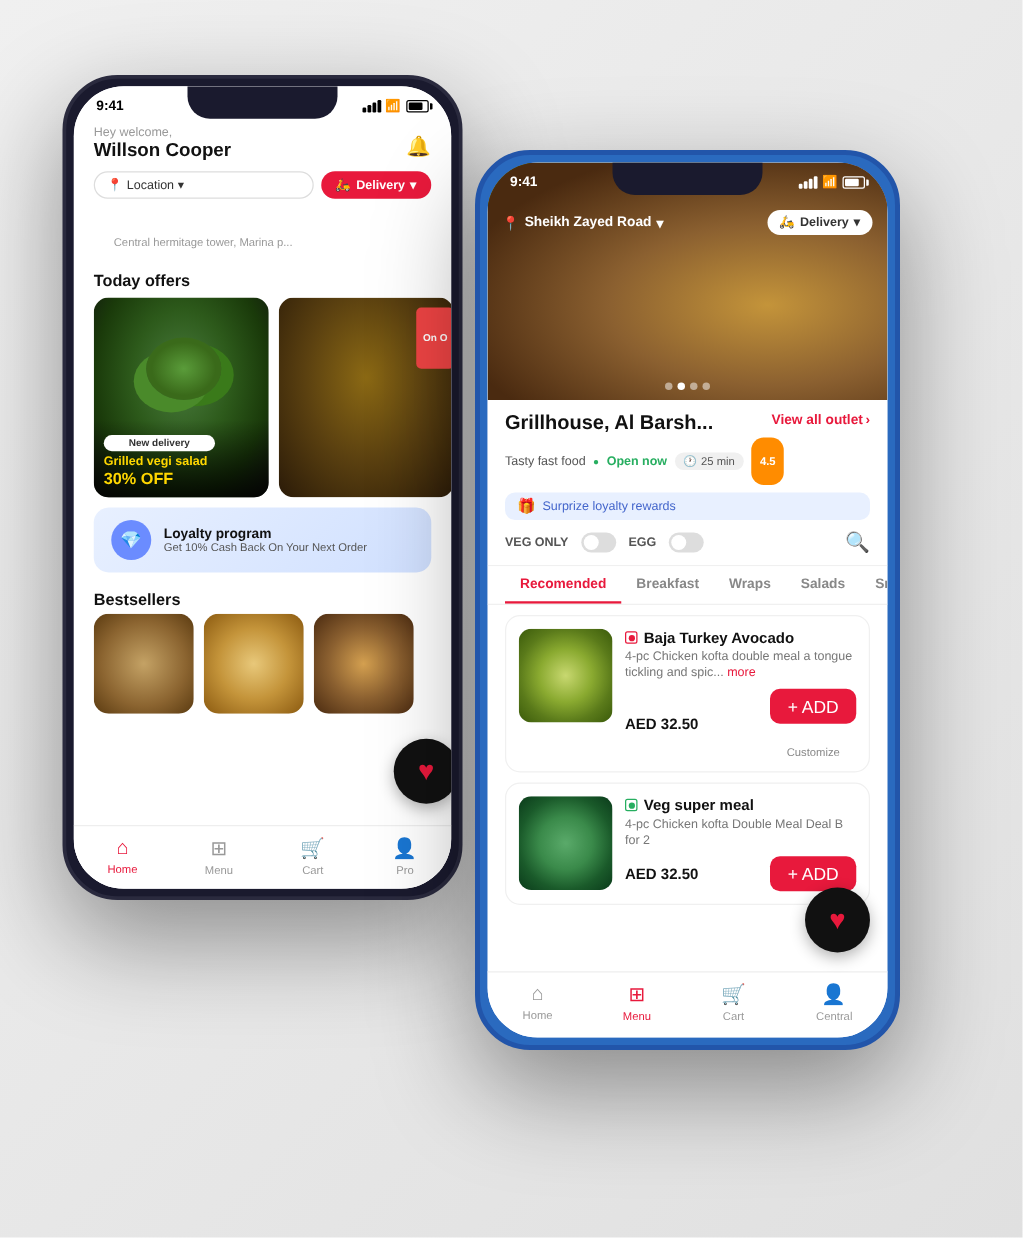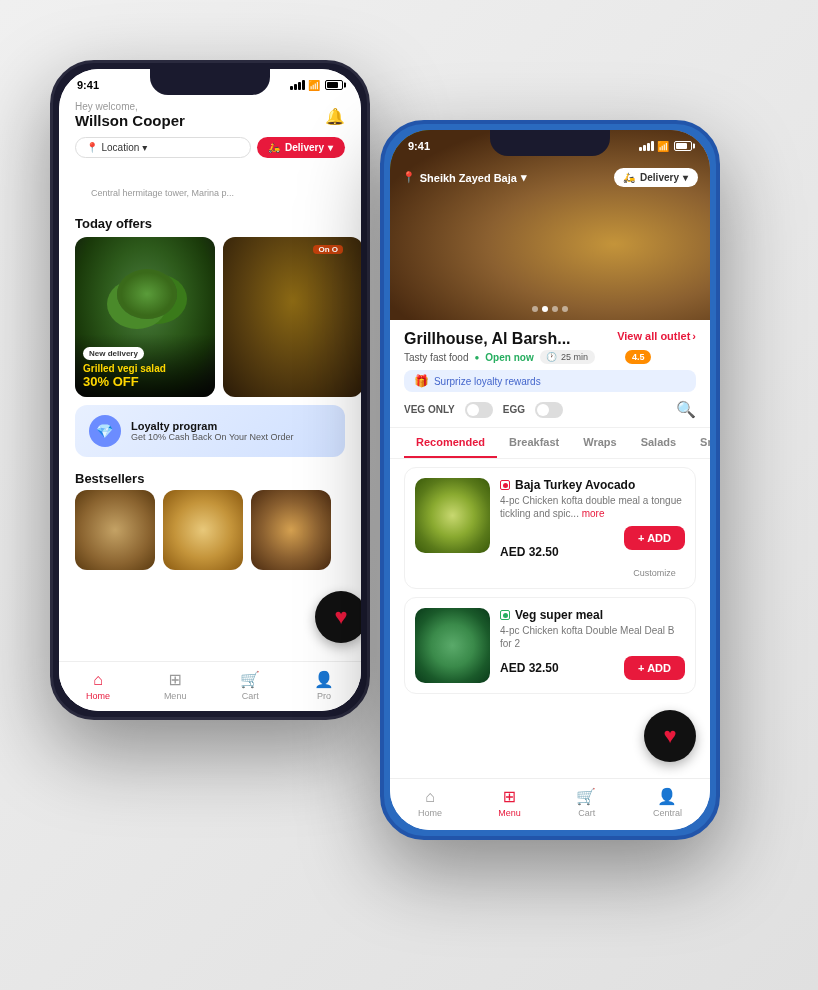--- a/index.html
+++ b/index.html
@@ -243,21 +243,21 @@
       position: absolute;
       bottom: 0;
       left: 0;
       right: 0;
       padding: 8px;
       background: linear-gradient(transparent, rgba(0,0,0,0.8));
     }
     .new-delivery-badge {
       background: #fff;
       border-radius: 10px;
-      padding: 2px 6px;
+      padding: 2px 20px;
       font-size: 8px;
       font-weight: 600;
       color: #333;
       display: inline-block;
       margin-bottom: 3px;
     }
     .offer-title {
       color: #ffd700;
       font-size: 10px;
       font-weight: 600;
@@ -268,26 +268,26 @@
       font-weight: 800;
     }
     .offer-card-2-bg {
       width: 100%;
       height: 100%;
       background: radial-gradient(ellipse at 50% 40%, #8b6914 0%, #5a4010 50%, #2a1a08 100%);
     }
     .on-badge {
       position: absolute;
       top: 8px;
-      right: 20px;
-      background: #c2410c;
+      right: 0;
+      background: #ef4444;
       color: #fff;
       font-size: 8px;
       font-weight: 700;
-      padding: 0 5px;
+      padding: 20px 5px;
       border-radius: 4px;
     }
 
     .loyalty-banner {
       margin: 8px 16px;
       background: linear-gradient(135deg, #e8f0ff, #d0e0ff);
       border-radius: 12px;
       padding: 10px 14px;
       display: flex;
       align-items: center;
@@ -476,25 +476,24 @@
       padding: 2px 7px;
       font-size: 9px;
       color: #555;
       display: flex;
       align-items: center;
       gap: 3px;
     }
     .rating-badge {
       background: #ff8c00;
       border-radius: 10px;
-      padding: 2px 7px;
+      padding: 14px 7px;
       font-size: 9px;
       font-weight: 700;
       color: #fff;
-      margin-left: 24px;
     }
     .loyalty-tag {
       display: flex;
       align-items: center;
       gap: 5px;
       background: #e8f0ff;
       border-radius: 8px;
       padding: 4px 10px;
       margin-top: 6px;
       font-size: 10px;
@@ -610,22 +609,22 @@
       align-items: center;
       margin-top: 6px;
     }
     .menu-item-price { font-size: 12px; font-weight: 700; color: #111; }
     .add-btn {
       background: #e8193c;
       color: #fff;
       border: none;
       border-radius: 8px;
       padding: 6px 14px;
-      font-size: 11px;
-      font-weight: 700;
+      font-size: 14px;
+      font-weight: 400;
       cursor: pointer;
     }
     .customize-label { font-size: 9px; color: #888; text-align: center; margin-top: 18px; }
 
     
     .bottom-nav-2 {
       position: absolute;
       bottom: 0;
       left: 0;
       right: 0;
@@ -801,21 +800,21 @@
 
     <div class="p2-content">
 
       <div class="p2-hero">
         <div class="food-img-hero"></div>
         <div class="p2-status-overlay">
           <div style="height:32px"></div>
           <div class="p2-location-bar">
             <div class="p2-loc-box">
               <span>📍</span>
-              <span>Sheikh Zayed Baja</span>
+              <span>Sheikh Zayed Road</span>
               <span>▾</span>
             </div>
             <div class="p2-delivery-btn">
               <span>🛵</span>
               <span>Delivery</span>
               <span>▾</span>
             </div>
           </div>
         </div>
         <div class="hero-dots">

